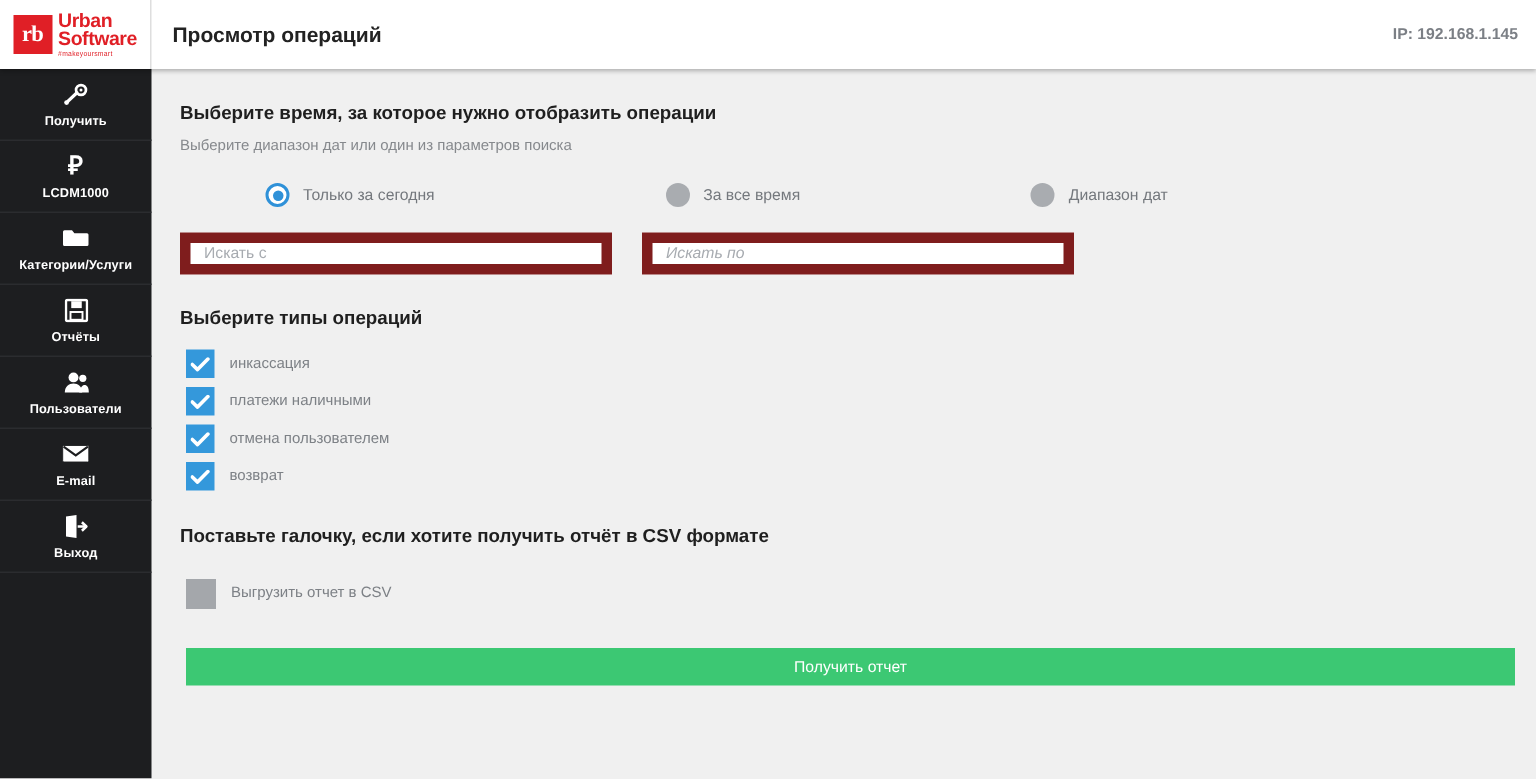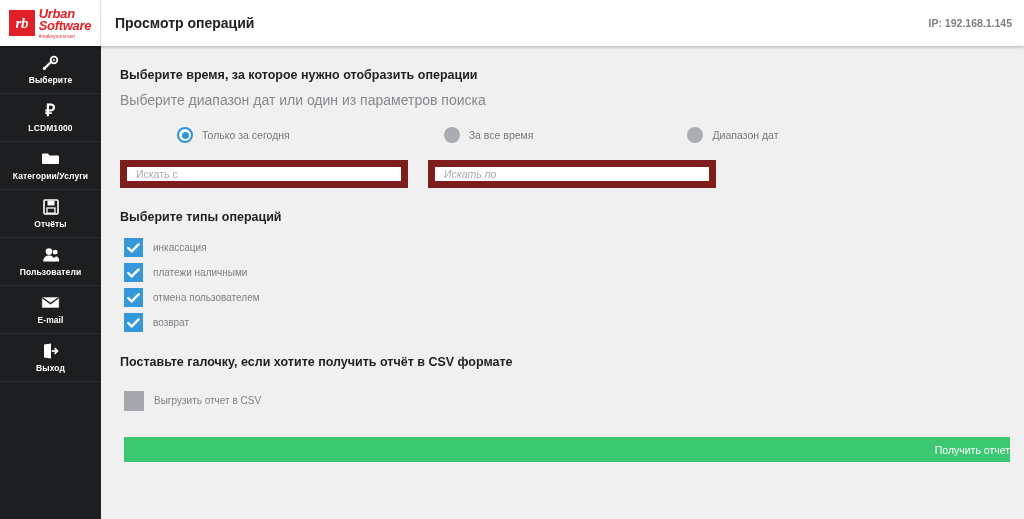--- a/index.html
+++ b/index.html
@@ -20,21 +20,20 @@
     background: #ffffff;
     box-shadow: 0 1px 3px rgba(0,0,0,0.28);
     display: flex; align-items: center;
     z-index: 20;
   }
   .logo-zone {
     width: 101px; height: 46px;
     display: flex; align-items: center; justify-content: center;
     flex: 0 0 101px;
     border-right: 1px solid #dedede;
-    font-style: italic;
   }
   .logo { display: flex; align-items: center; gap: 4px; }
   .logo-mark {
     width: 26px; height: 26px;
     background: #e01f26;
     display: flex; align-items: center; justify-content: center;
     flex: 0 0 26px;
   }
   .logo-mark span {
     color: #ffffff; font-size: 15px; font-weight: bold;
@@ -94,21 +93,21 @@
     background: #f0f0f0;
     overflow: hidden;
   }
   .inner { padding: 22px 16px 0 19px; border-radius: 28px; }
 
   .h-main {
     font-size: 12.5px; font-weight: bold; color: #1f1f1f;
     margin-bottom: 10px;
   }
   .h-sub {
-    font-size: 14px; color: #86898d;
+    font-size: 10px; color: #86898d;
     margin-bottom: 16px;
   }
 
   
   .radio-row { display: flex; align-items: center; height: 22px; margin-bottom: 14px; }
   .radio-opt { display: flex; align-items: center; cursor: pointer; padding-left: 36px; }
   .radio-opt.r1 { margin-left: 21px; }
   .radio-opt.r2 { margin-left: 118px; }
   .radio-opt.r3 { margin-left: 118px; }
   .rbox {
@@ -162,21 +161,20 @@
   .csv-row .cb { width: 20px; height: 20px; flex: 0 0 20px; }
 
   .submit {
     display: block;
     margin-top: 25px; margin-left: 4px;
     width: 886px; height: 25px;
     background: #3cc873;
     border: none; cursor: pointer;
     color: #ffffff; font-size: 10.5px;
     font-family: "Liberation Sans", sans-serif;
-    text-align: right;
   }
 </style>
 </head>
 <body>
 
 <div class="app">
 
   <div class="header">
     <div class="logo-zone">
       <div class="logo">
@@ -198,21 +196,21 @@
 
     <div class="side-item">
       <span class="s-icon">
         <svg width="18" height="16" viewBox="0 0 18 16">
           <circle cx="12" cy="5" r="3.3" fill="none" stroke="#fff" stroke-width="1.8"></circle>
           <circle cx="12" cy="5" r="1" fill="#fff"></circle>
           <path d="M9.3 6.8 L3.2 12.6" stroke="#fff" stroke-width="2.2" stroke-linecap="round"></path>
           <circle cx="2.4" cy="13.4" r="1.6" fill="#fff"></circle>
         </svg>
       </span>
-      <span class="s-label">Выберите</span>
+      <span class="s-label">Получить</span>
     </div>
 
     <div class="side-item ruble">
       <span class="s-icon">₽</span>
       <span class="s-label">LCDM1000</span>
     </div>
 
     <div class="side-item">
       <span class="s-icon">
         <svg width="20" height="15" viewBox="0 0 20 15">

